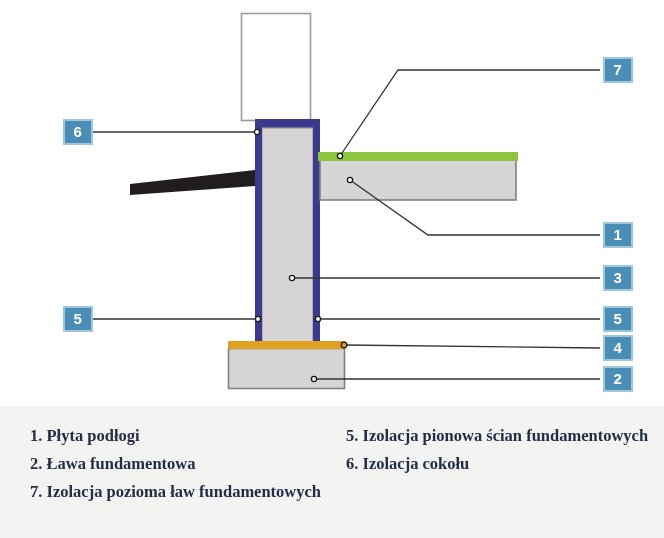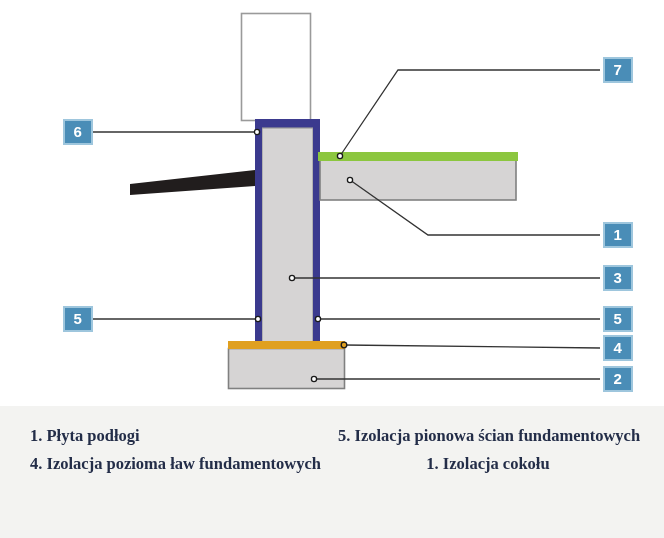--- a/index.html
+++ b/index.html
@@ -54,21 +54,21 @@
     width: 664px;
     height: 132px;
     background: #f3f3f1;
     box-sizing: border-box;
   }
   .legend-col {
     position: absolute;
     top: 16px;
   }
   #legend-col-left  { left: 30px;  width: 350px; }
-  #legend-col-right { left: 338px; width: 300px; text-align: center; }
+  #legend-col-right { left: 346px; width: 300px; }
 
   .legend-item {
     color: #232d48;
     font-family: "Liberation Serif", "Liberation Sans", serif;
     font-size: 16.5px;
     font-weight: bold;
     line-height: 28px;
     white-space: nowrap;
   }
 </style>
@@ -144,20 +144,21 @@
 
   <div class="badge" style="left:603px; top:335px;">4</div>
 
   <div class="badge" style="left:603px; top:366px;">2</div>
 </div>
 
 <div id="legend">
 
   <div class="legend-col" id="legend-col-left">
     <div class="legend-item">1. Płyta podłogi</div>
-    <div class="legend-item">4. Izolacja pozioma ław fundamentowych</div>
+    <div class="legend-item">2. Ława fundamentowa</div>
+    <div class="legend-item">7. Izolacja pozioma ław fundamentowych</div>
   </div>
 
   <div class="legend-col" id="legend-col-right">
     <div class="legend-item">5. Izolacja pionowa ścian fundamentowych</div>
-    <div class="legend-item">1. Izolacja cokołu</div>
+    <div class="legend-item">6. Izolacja cokołu</div>
   </div>
 </div>
 
 </body></html>

